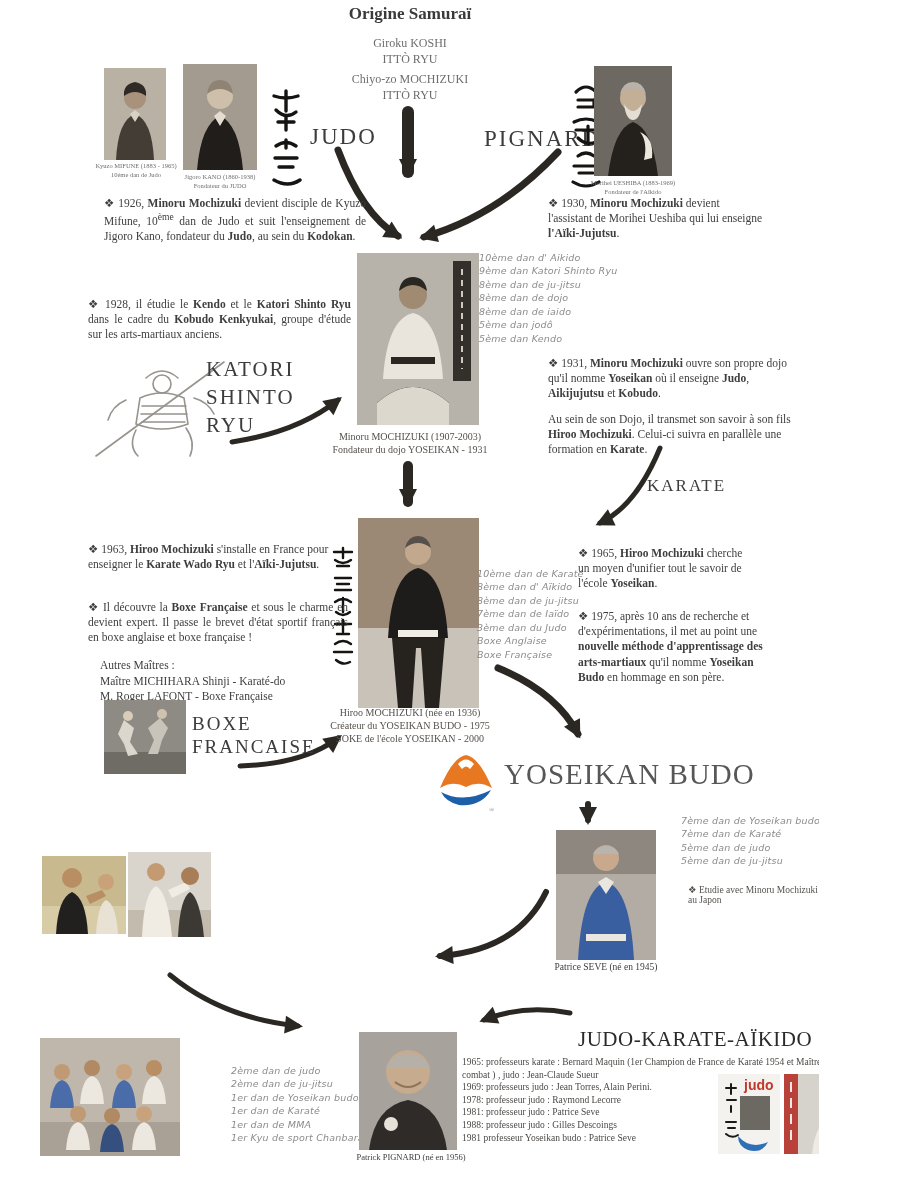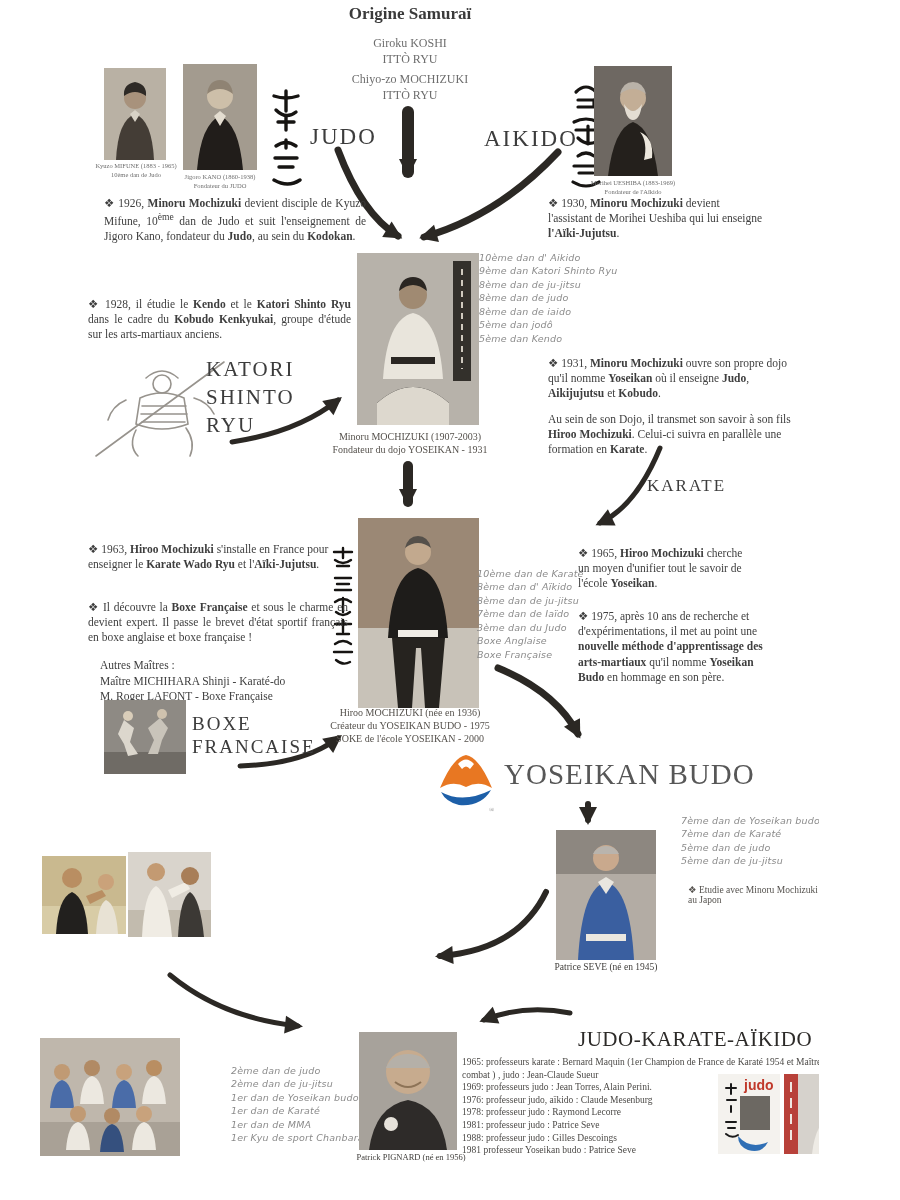--- a/index.html
+++ b/index.html
@@ -94,21 +94,21 @@
         <path d="M8,58 q10,-7 20,0"></path>
           <path d="M18,52 v8"></path>
         <path d="M7,70 h22"></path>
           <path d="M11,79 h14"></path>
           <path d="M6,92 q14,8 26,0"></path>
       </g>
     </svg>
   </div>
   <div class="abs lbl" style="left:310px;top:124px;font-size:23px;">JUDO</div>
 
-  <div class="abs lbl" style="left:484px;top:126px;font-size:23px;">AIKIDO</div>
+  <div class="abs lbl" style="left:484px;top:126px;font-size:23px;">PIGNARD</div>
   <div class="abs" style="left:566px;top:80px;width:40px;height:108px;">
     <svg viewBox="0 0 40 108" style="width:100%;height:100%;">
       <g stroke="#161412" stroke-width="3.2" fill="none" stroke-linecap="round">
         <path d="M10,12 q10,-10 20,0"></path>
           <path d="M12,20 h16"></path>
           <path d="M12,27 h16 v-7"></path>
         <path d="M8,42 q12,-6 24,0"></path>
           <path d="M10,50 h20"></path>
           <path d="M12,58 q8,8 18,4"></path>
           <path d="M22,46 v18"></path>
@@ -150,21 +150,21 @@
       <path d="M26,126 Q30,66 56,60 Q82,66 86,126 Z" fill="#e9e5dc"></path>
       <path d="M20,150 Q56,118 92,150 L92,172 L20,172 Z" fill="#ddd8cе"></path>
       <path d="M20,150 Q56,118 92,150 L92,172 L20,172 Z" fill="#ddd8ce"></path>
       <rect x="34" y="104" width="44" height="7" fill="#2a2622"></rect>
     </svg>
   </div>
   <div class="abs hand" style="left:479px;top:251px;">
     <div>10ème dan d' Aikido</div>
     <div>9ème dan Katori Shinto Ryu</div>
     <div>8ème dan de ju-jitsu</div>
-    <div>8ème dan de judo</div>
+    <div>8ème dan de dojo</div>
     <div>8ème dan de iaido</div>
     <div>5ème dan jodô</div>
     <div>5ème dan Kendo</div>
   </div>
   <div class="abs par" style="left:548px;top:356px;width:252px;">❖ 1931, <b>Minoru Mochizuki</b> ouvre son propre dojo qu'il nomme <b>Yoseikan</b> où il enseigne <b>Judo</b>, <b>Aikijujutsu</b> et <b>Kobudo</b>.</div>
   <div class="abs par" style="left:548px;top:412px;width:252px;">Au sein de son Dojo, il transmet son savoir à son fils <b>Hiroo Mochizuki</b>. Celui-ci suivra en parallèle une formation en <b>Karate</b>.</div>
 
   <div class="abs" style="left:86px;top:352px;width:146px;height:112px;">
     <svg viewBox="0 0 146 112" style="width:100%;height:100%;">
       <g stroke="#97938d" stroke-width="1.6" fill="none" stroke-linecap="round">
@@ -344,21 +344,20 @@
       <path d="M10,118 Q16,74 49,68 Q82,74 88,118 Z" fill="#2e2b29"></path>
       <circle cx="32" cy="92" r="7" fill="#e6e2da"></circle>
     </svg>
   </div>
   <div class="abs sans ctr" style="left:341px;top:1152px;width:140px;font-size:8.5px;color:#3f3d3a;">Patrick PIGNARD (né en 1956)</div>
 
   <div class="abs sans" style="left:578px;top:1027px;font-size:21px;color:#2c2a28;letter-spacing:.5px;">JUDO-KARATE-AÏKIDO</div>
   <div class="abs sans" style="left:462px;top:1056px;width:432px;font-size:9.5px;line-height:12.6px;color:#4b4946;">
     <div>1965: professeurs karate : Bernard Maquin (1er Champion de France de Karaté 1954 et Maître de canne de combat ) , judo : Jean-Claude Sueur</div>
     <div>1969: professeurs judo : Jean Torres, Alain Perini.</div>
-    <div>1976: professeur judo, aïkido : Claude Mesenburg</div>
     <div>1978: professeur judo : Raymond Lecorre</div>
     <div>1981: professeur judo : Patrice Seve</div>
     <div>1988: professeur judo : Gilles Descoings</div>
     <div>1981  professeur Yoseikan budo : Patrice Seve</div>
   </div>
   <div class="abs photo" style="left:718px;top:1074px;width:62px;height:80px;background:#f4f2ee;">
     <svg viewBox="0 0 62 80" preserveAspectRatio="none">
       <rect width="62" height="80" fill="#f4f2ee"></rect>
       <text x="26" y="16" font-size="14" font-weight="bold" fill="#c0392b" font-family="Liberation Sans, sans-serif">judo</text>
       <g stroke="#1a1a1a" stroke-width="2" stroke-linecap="round" fill="none">

